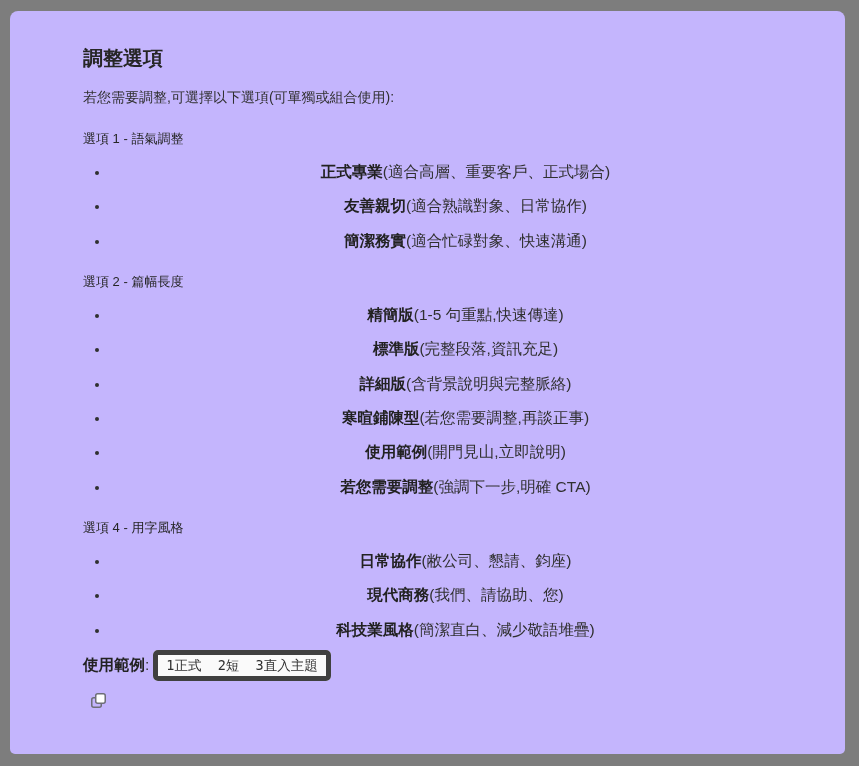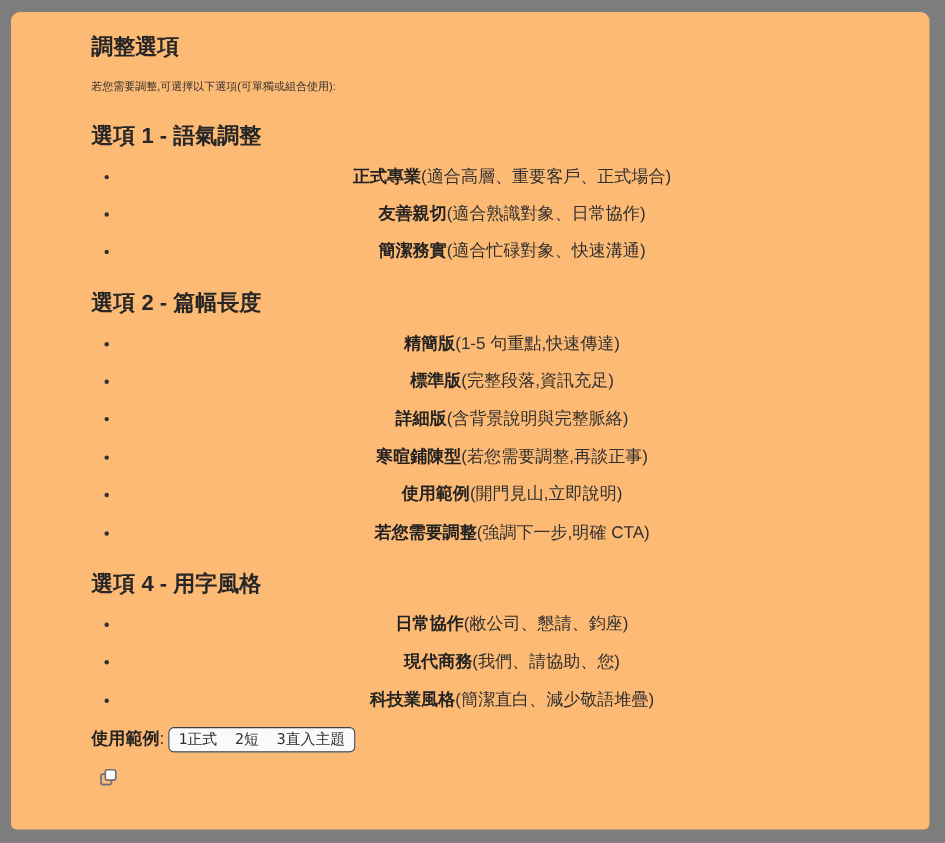--- a/index.html
+++ b/index.html
@@ -16,44 +16,44 @@
     height: 766px;
     background: #7d7d7d;
     overflow: hidden;
   }
   .card {
     position: absolute;
     left: 10px;
     top: 11px;
     right: 14px;
     bottom: 12px;
-    background: #fdba74;
+    background: #c4b5fd;
     border-radius: 8px 8px 5px 5px;
     box-sizing: border-box;
-    padding: 19px 24px 8px 73px;
+    padding: 34px 24px 8px 73px;
     color: #303030;
     overflow: hidden;
   }
   h2.doc-title {
     font-size: 20px;
     line-height: 1.3;
     font-weight: 700;
     color: #262626;
     margin: 0 0 17px 0;
   }
   p.intro {
-    font-size: 10px;
+    font-size: 14px;
     line-height: 1.35;
     color: #303030;
     margin: 0 0 18px 0;
   }
   h3.section-heading {
-    font-size: 20px;
+    font-size: 13px;
     line-height: 1.3;
-    font-weight: 700;
+    font-weight: 400;
     color: #262626;
     margin: 24px 0 14px 0;
   }
   ul.option-list {
     margin: 0 0 14px 0;
     padding-left: 27px;
     list-style: disc;
   }
   ul.option-list li {
     font-size: 15.5px;
@@ -67,21 +67,21 @@
   p.usage {
     font-size: 15.5px;
     line-height: 1.45;
     margin: 2px 0 0 0;
     color: #303030;
   }
   code.inline-code {
     font-family: "DejaVu Sans Mono", "Liberation Mono", monospace;
     font-size: 13.5px;
     background: #fafafa;
-    border: 1px solid #404040;
+    border: 5px solid #404040;
     border-radius: 5px;
     padding: 2px 8px 3px 8px;
     margin-left: 4px;
     color: #303030;
     white-space: pre;
   }
   button.copy-btn {
     display: inline-flex;
     align-items: center;
     justify-content: center;

